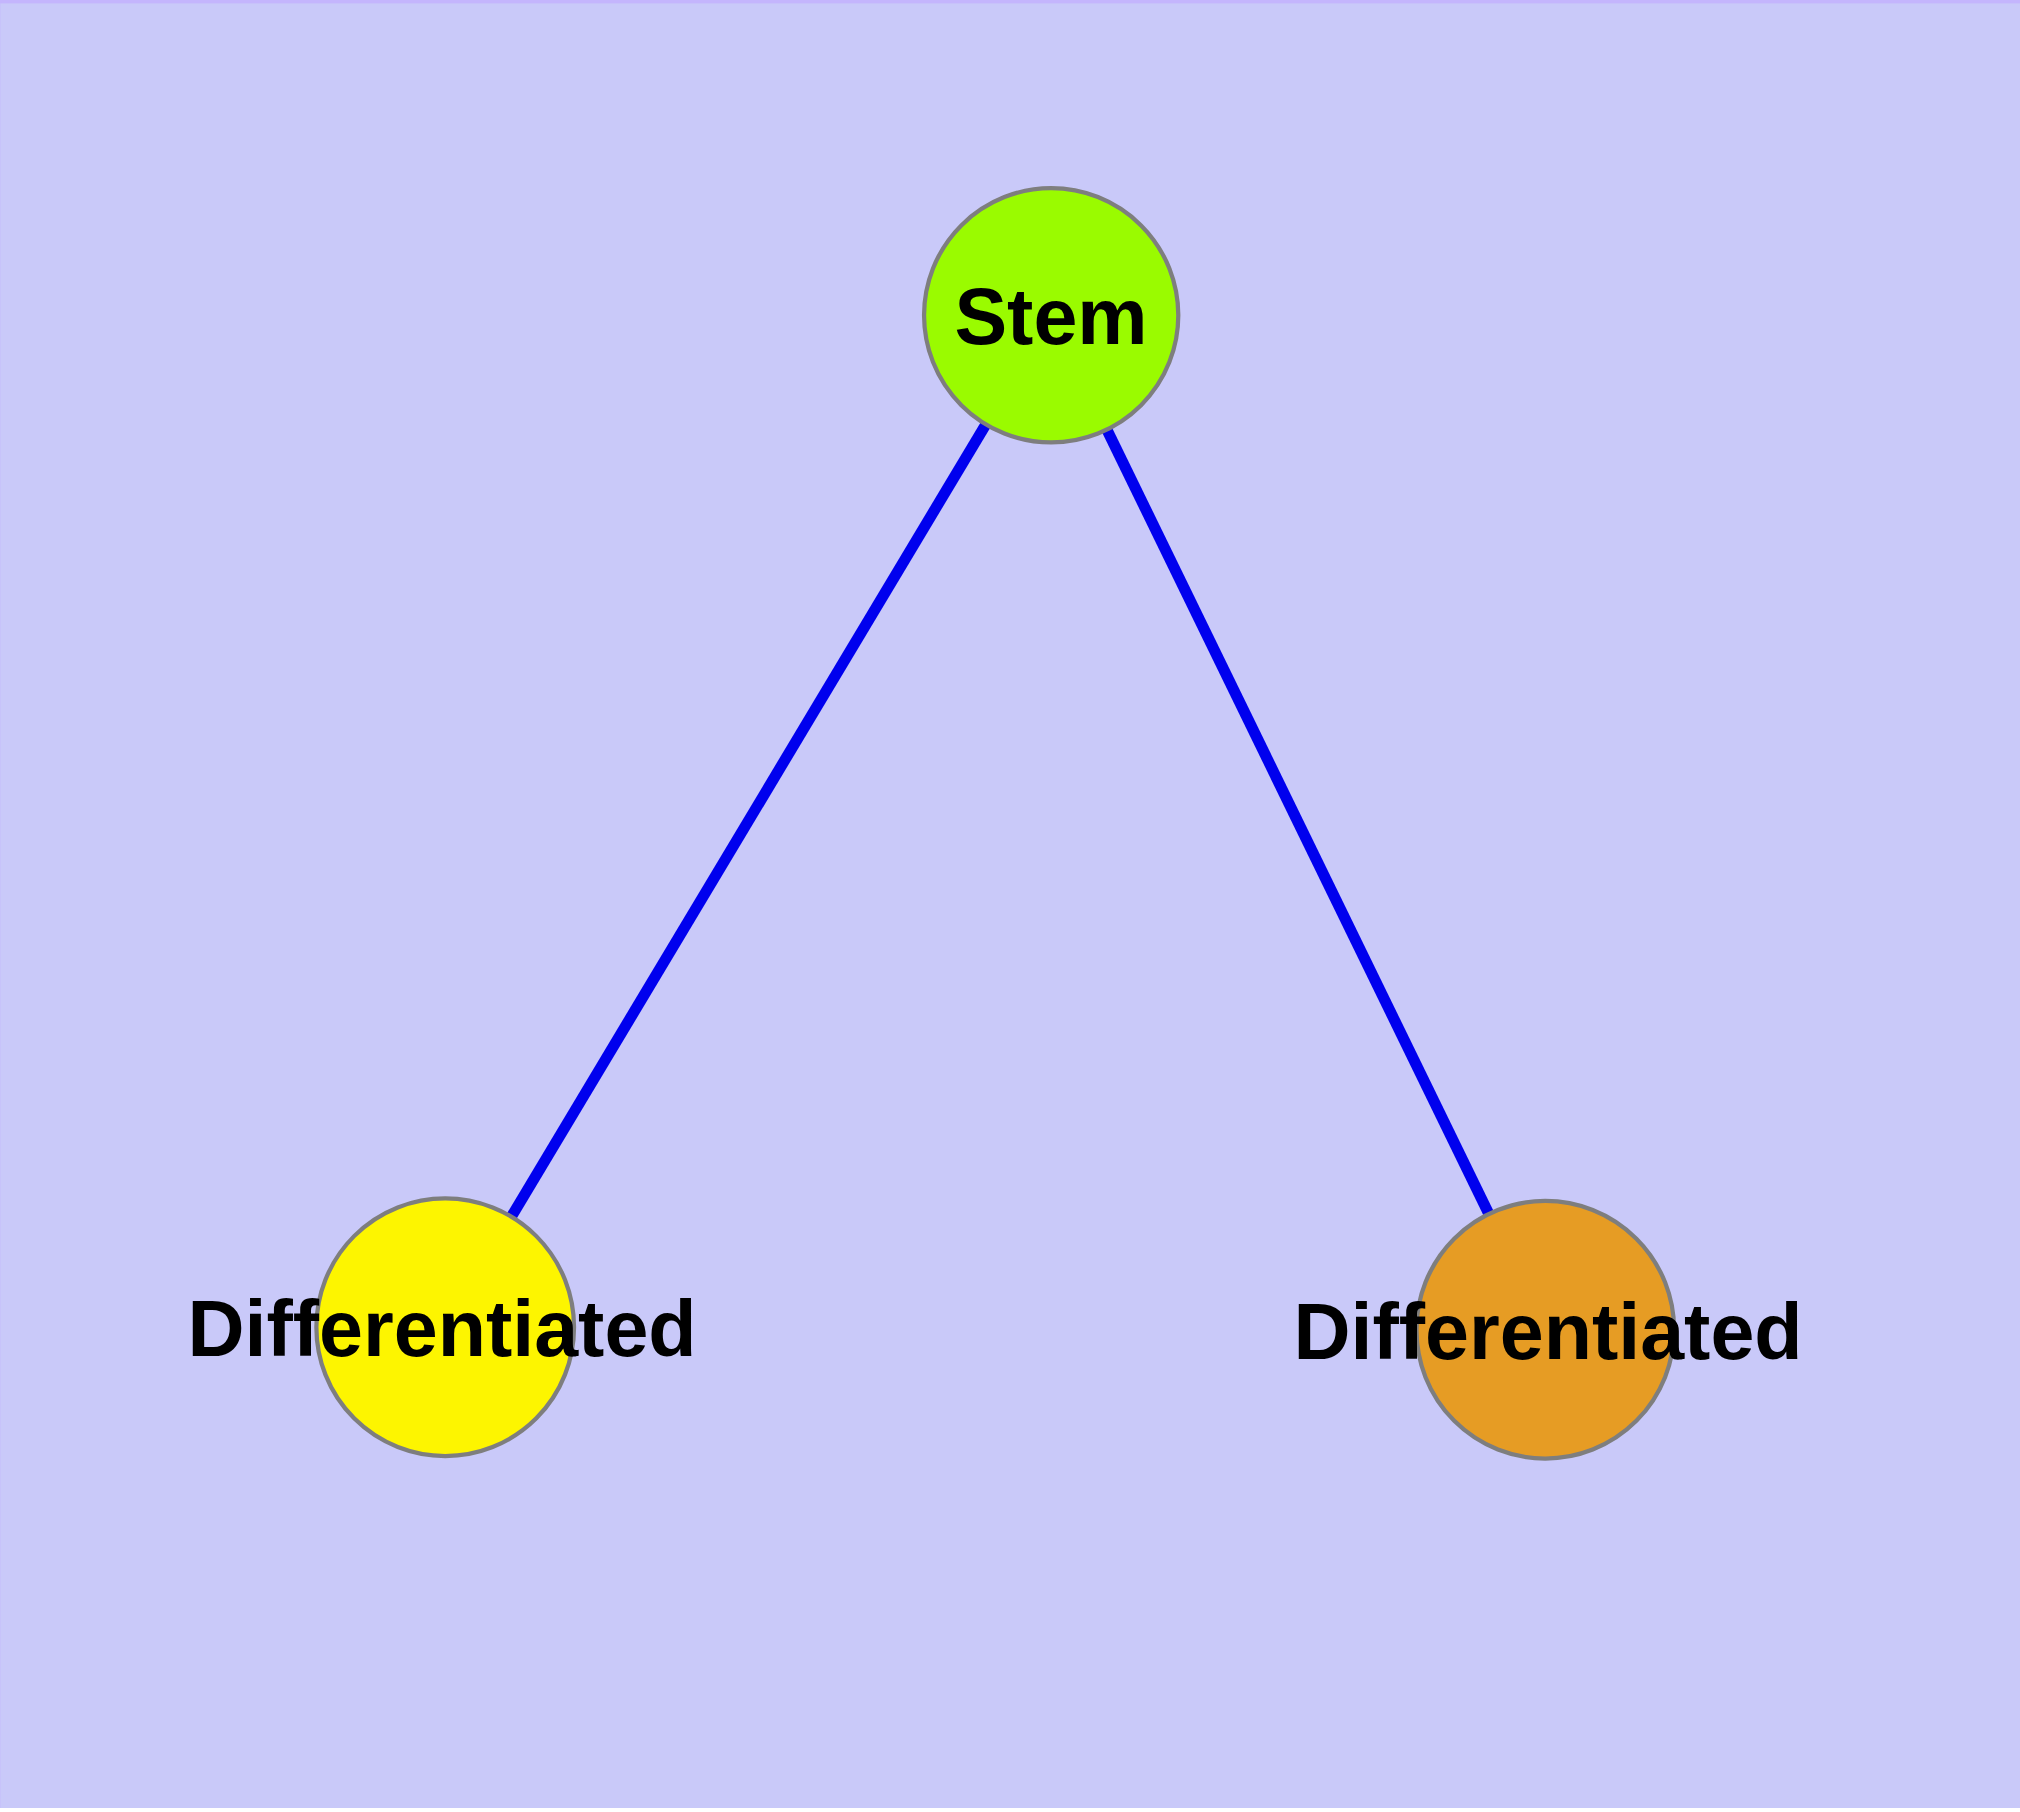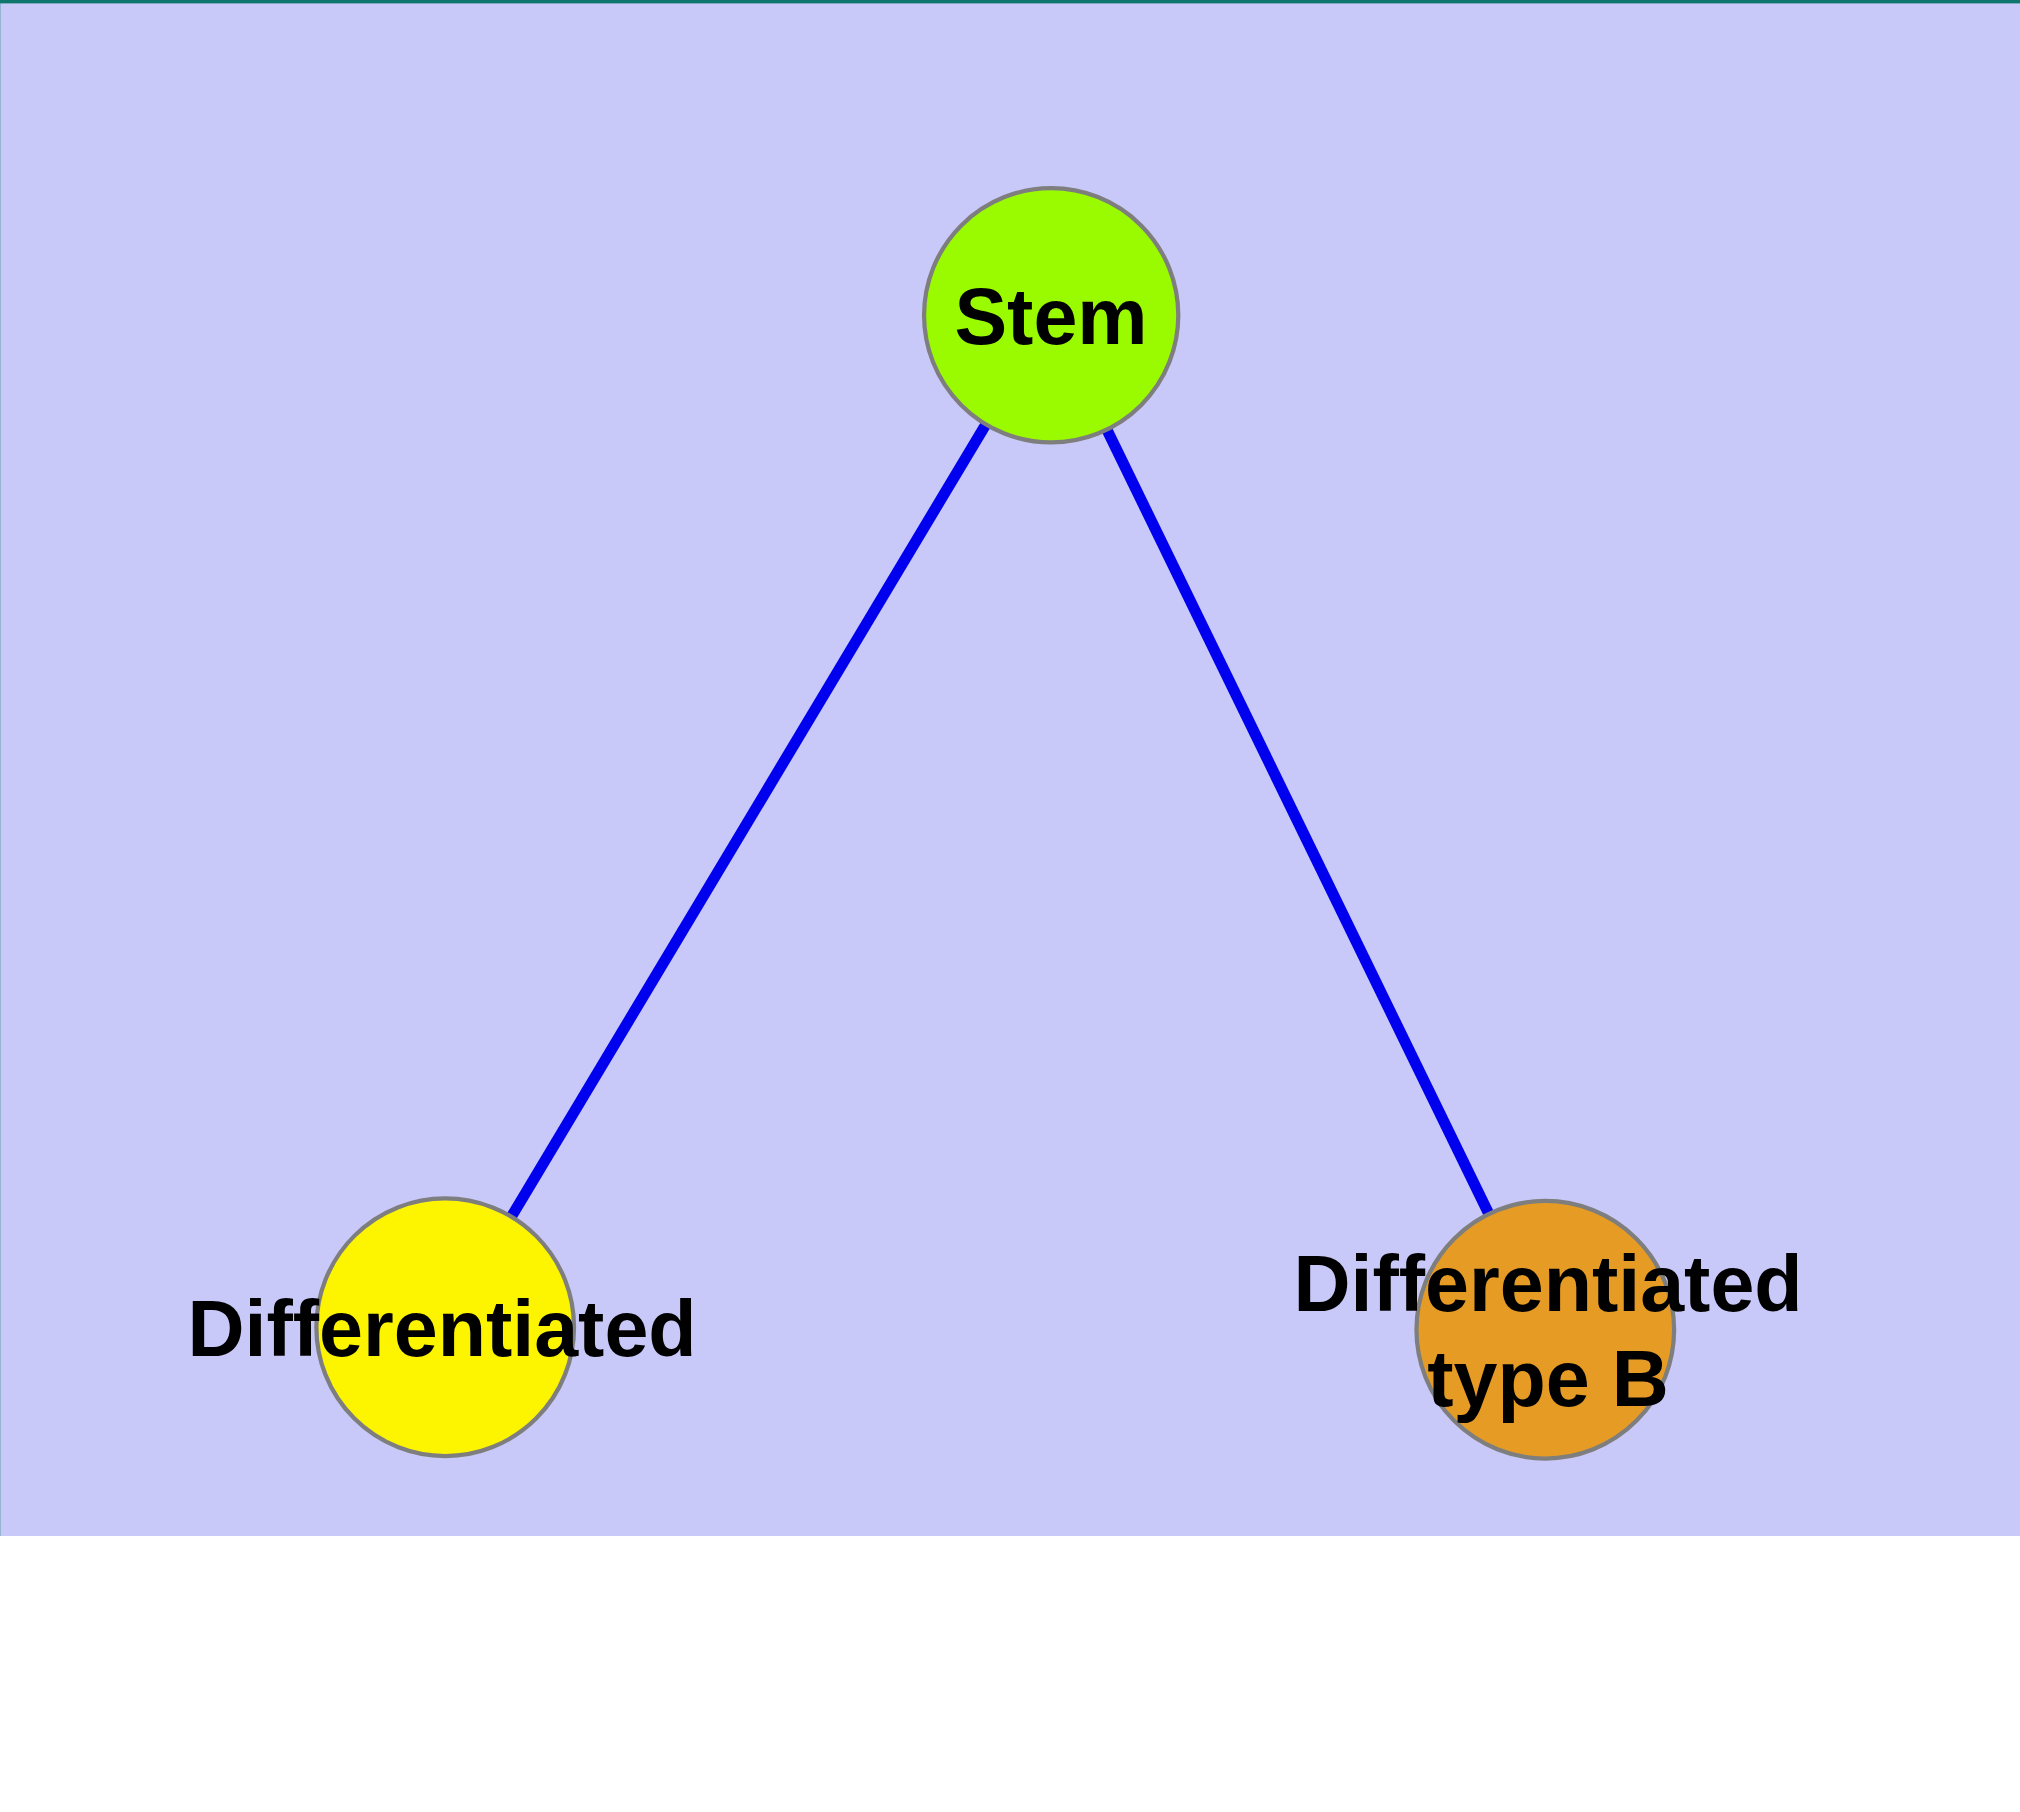--- a/index.html
+++ b/index.html
@@ -3,22 +3,22 @@
 <meta charset="utf-8">
 <style>
   html, body {
     margin: 0;
     padding: 0;
     font-family: "Liberation Sans", sans-serif;
   }
   .page {
     position: relative;
     width: 2021px;
-    height: 1536px;
-    background: #0f766e;
+    height: 1808px;
+    background: #c4b5fd;
     overflow: hidden;
   }
   .graph {
     position: absolute;
     left: 0;
     top: 0;
     width: 2021px;
     height: 1812px;
     display: block;
   }
@@ -62,17 +62,16 @@
   </svg>
 
   <div class="node-label" style="left:1051px; top:317px;">Stem</div>
 
   <div class="node-label" style="left:442px; top:1329px;">
     <div>Differentiated</div>
   </div>
 
   <div class="node-label" style="left:1548px; top:1332px;">
     <div>Differentiated</div>
-    <div>type B</div>
   </div>
 
 </div>
 
 
 </body></html>

